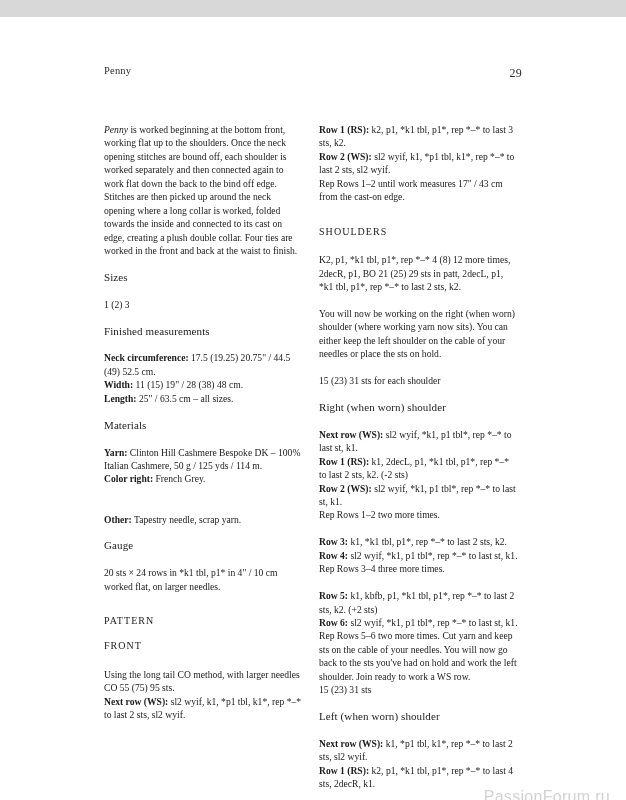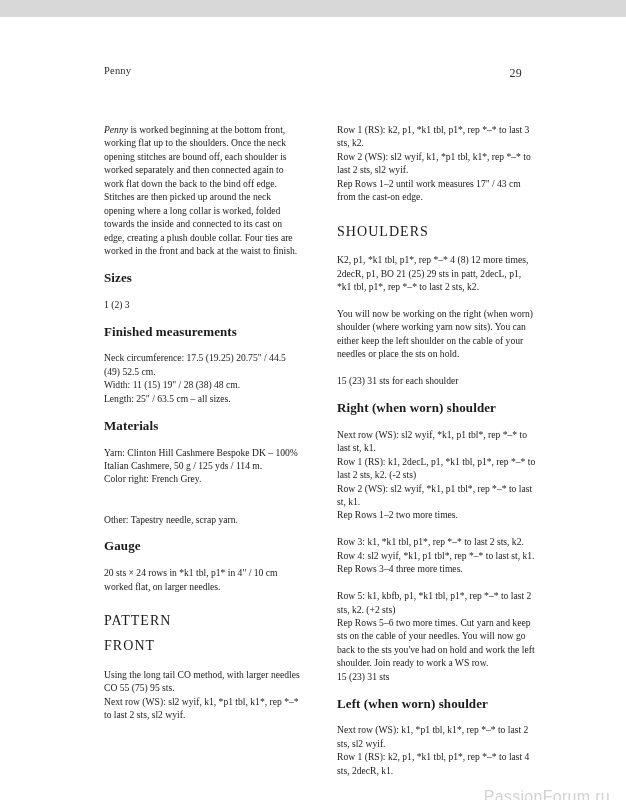--- a/index.html
+++ b/index.html
@@ -37,52 +37,52 @@
     font-size: 12px;
   }
 
   
   .columns {
     position: absolute;
     top: 106px;
     left: 104px;
     width: 420px;
     display: flex;
-    gap: 34px;
+    gap: 16px;
   }
   .col {
     width: 199px;
     flex: 0 0 199px;
   }
 
   p, .blk {
     margin: 0;
     font-size: 9.6px;
     line-height: 13.45px;
     text-align: left;
     color: #1b1b1b;
   }
   .gap { height: 13.4px; }
   .gap-s { height: 9px; }
   .gap-l { height: 20px; }
 
   .sub {
-    font-size: 13px;
-    font-weight: bold;
+    font-size: 11px;
+    font-weight: normal;
     line-height: 13.45px;
     letter-spacing: 0.1px;
   }
   .sec {
-    font-size: 14px;
+    font-size: 10px;
     font-weight: normal;
     letter-spacing: 1.05px;
     line-height: 16px;
     color: #1b1b1b;
   }
-  b, .b { font-weight: normal; }
+  b, .b { font-weight: bold; }
   i, .i { font-style: italic; }
 
   
   .watermark {
     position: absolute;
     right: 16px;
     bottom: 11px;
     font-family: "Liberation Sans", sans-serif;
     font-size: 16px;
     letter-spacing: 0.3px;
@@ -185,20 +185,21 @@
 
       <div class="gap"></div>
 
       <p class="blk"><b>Row 3:</b><span> k1, *k1 tbl, p1*, rep *–* to last 2 sts, k2.</span></p>
       <p class="blk"><b>Row 4:</b><span> sl2 wyif, *k1, p1 tbl*, rep *–* to last st, k1.</span></p>
       <p class="blk">Rep Rows 3–4 three more times.</p>
 
       <div class="gap"></div>
 
       <p class="blk"><b>Row 5:</b><span> k1, kbfb, p1, *k1 tbl, p1*, rep *–* to last 2 sts, k2. (+2 sts)</span></p>
+      <p class="blk"><b>Row 6:</b><span> sl2 wyif, *k1, p1 tbl*, rep *–* to last st, k1.</span></p>
       <p class="blk">Rep Rows 5–6 two more times. Cut yarn and keep sts on the cable of your needles. You will now go back to the sts you've had on hold and work the left shoulder. Join ready to work a WS row.</p>
       <p class="blk">15 (23) 31 sts</p>
 
       <div class="gap"></div>
 
       <p class="sub">Left (when worn) shoulder</p>
 
       <div class="gap"></div>
 
       <p class="blk"><b>Next row (WS):</b><span> k1, *p1 tbl, k1*, rep *–* to last 2 sts, sl2 wyif.</span></p>

